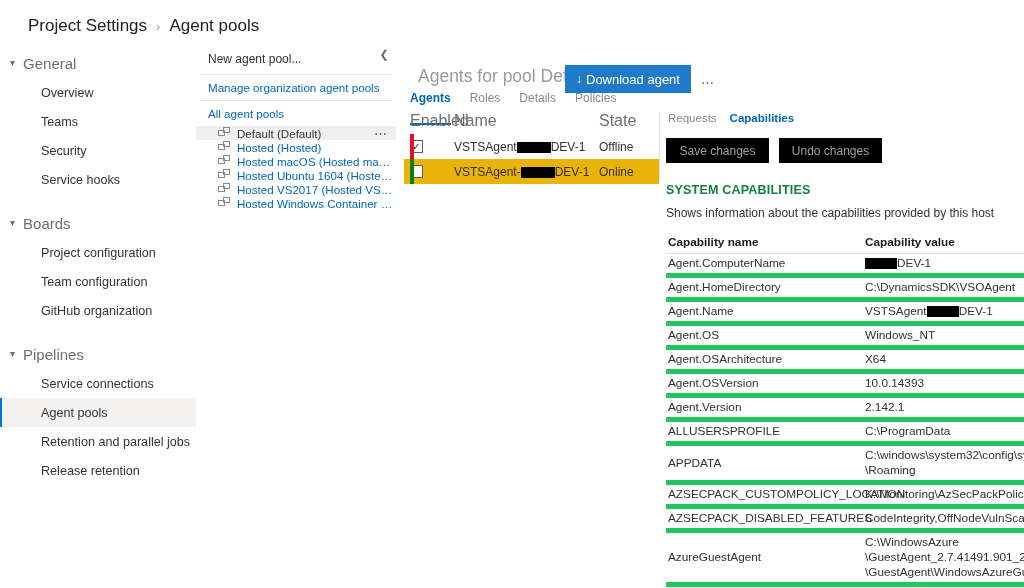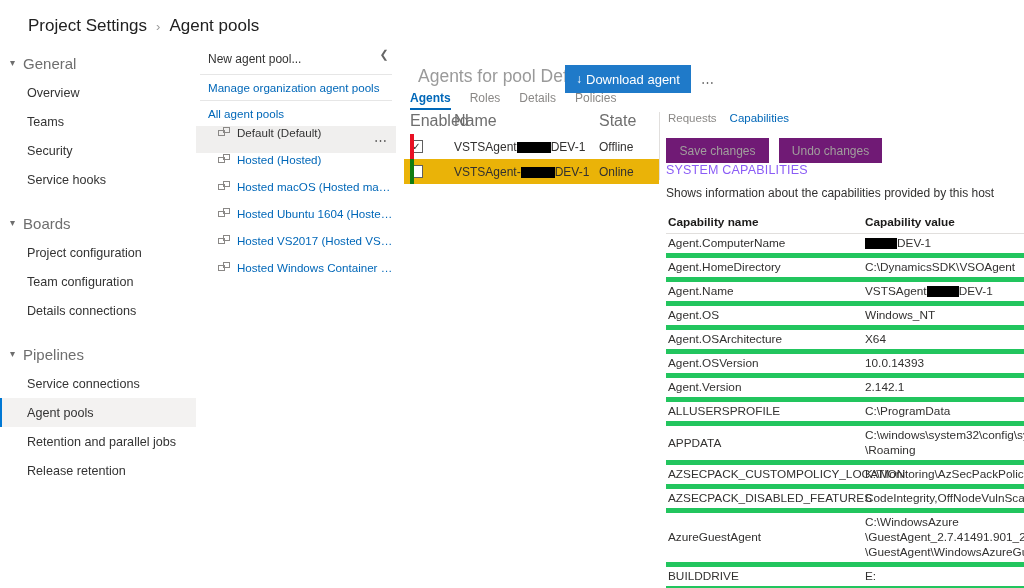--- a/index.html
+++ b/index.html
@@ -26,21 +26,21 @@
   
   .leftnav { position: absolute; left: 0; top: 48px; width: 196px; height: 540px; }
   .nav-group {
     display: flex; align-items: center; gap: 8px;
     padding-left: 10px; height: 30px;
     font-size: 15px; color: #6e6e6e;
   }
   .nav-chevron { font-size: 10px; color: #6e6e6e; line-height: 1; }
   .nav-item {
     position: relative; display: flex; align-items: center;
-    height: 29px; padding-left: 27px;
+    height: 29px; padding-left: 41px;
     font-size: 12.6px; color: #333333;
   }
   .nav-item.selected { background: #f3f2f1; }
   .nav-item.selected::before {
     content: ""; position: absolute; left: 0; top: 0; bottom: 0; width: 2px; background: #0078d4;
   }
   .nav-spacer { height: 14px; }
 
   
   .poolpanel {
@@ -55,21 +55,21 @@
   .panel-divider { border-top: 1px solid #e6e6e6; margin: 0 4px; }
   .pool-new {
     height: 30px; display: flex; align-items: center;
     padding-left: 12px; font-size: 12px; color: #333333;
   }
   .pool-link {
     height: 25px; display: flex; align-items: center;
     padding-left: 12px; font-size: 11.6px; color: #0067b8; text-align: right;
   }
   .pool-row {
-    position: relative; height: 27px; display: flex; 
+    position: relative; height: 14px; display: flex; align-items: center;
     padding-left: 22px; font-size: 11.6px; color: #0067b8;
   }
   .pool-row.selected { background: #f0efee; color: #333333; }
   .pool-ico { width: 16px; height: 14px; position: relative; flex: 0 0 16px; margin-right: 3px; }
   .pool-ico i {
     position: absolute; border: 1px solid #8a8886; width: 7px; height: 6px; display: block;
   }
   .pool-ico i.a { left: 0; top: 4px; }
   .pool-ico i.b { left: 5px; top: 1px; }
   .pool-label { white-space: nowrap; overflow: hidden; text-overflow: ellipsis; }
@@ -93,21 +93,21 @@
     border: none; white-space: nowrap;
   }
   .dl-arrow { font-size: 12px; line-height: 1; }
   .dl-label { text-decoration: none; }
   .hdr-more {
     position: absolute; left: 297px; top: 32px;
     font-size: 13px; color: #444; letter-spacing: 1px; line-height: 1;
   }
 
   .tabs { position: absolute; left: 6px; top: 47px; display: flex; gap: 19px; }
-  .tab { font-size: 12px; color: #8a8886; padding-bottom: 3px; }
+  .tab { font-size: 12px; color: #8a8886; padding-bottom: 18px; }
   .tab.active { color: #0067b8; font-weight: bold; border-bottom: 2px solid #0067b8; }
 
   
   .agents { position: absolute; left: 0; top: 68px; width: 255px; }
   .ag-head {
     display: flex; height: 22px; 
     font-size: 16px; color: #6e6e6e;
   }
   .ag-row {
     position: relative; display: flex; height: 25px; align-items: center;
@@ -127,28 +127,28 @@
   .redact {
     display: inline-block; background: #000000; vertical-align: middle;
     height: 11px;
   }
   .vsplit { position: absolute; left: 255px; top: 68px; width: 1px; height: 68px; background: #e1dfdd; }
 
   
   .capspane { position: absolute; left: 262px; top: 68px; right: 0; bottom: 0; }
   .cap-tabs { display: flex; gap: 2px; padding-left: 2px; }
   .cap-tab { font-size: 11.5px; color: #8a8886; }
-  .cap-tab.active { color: #0067b8; font-weight: normal; padding-left: 11px; }
+  .cap-tab.active { color: #0067b8; font-weight: bold; padding-left: 11px; }
   .cap-btns { display: flex; gap: 10px; margin-top: 14px; }
   .cap-btn {
-    width: 103px; height: 25px; background: #701a75; border: none;
+    width: 103px; height: 25px; background: #000000; border: none;
     color: #a19f9d; font-size: 12px; display: flex; align-items: center; justify-content: center;
   }
   .cap-sec {
-    font-size: 12.5px; font-weight: normal; color: #8b5cf6; letter-spacing: .2px;
+    margin-top: 20px; font-size: 12.5px; font-weight: bold; color: #15803d; letter-spacing: .2px;
   }
   .cap-desc { margin-top: 9px; font-size: 12px; color: #323130; }
 
   .captable { margin-top: 14px; width: 470px; border-collapse: collapse; table-layout: fixed; }
   .captable th {
     text-align: left; font-size: 11.8px; font-weight: bold; color: #1b1a19;
     padding: 1px 4px 4px 2px; border-bottom: 1px solid #e1dfdd; white-space: nowrap;
   }
   .captable td {
     font-size: 11.8px; color: #323130; padding: 2px 4px 2px 2px;
@@ -192,21 +192,21 @@
         <span class="nav-chevron">▾</span>
         <span>Boards</span>
       </div>
       <div class="nav-item">
         <span>Project configuration</span>
       </div>
       <div class="nav-item">
         <span>Team configuration</span>
       </div>
       <div class="nav-item">
-        <span>Details connections</span>
+        <span>GitHub organization</span>
       </div>
       <div class="nav-spacer"></div>
       <div class="nav-group">
         <span class="nav-chevron">▾</span>
         <span>Pipelines</span>
       </div>
       <div class="nav-item">
         <span>Service connections</span>
       </div>
       <div class="nav-item selected">

